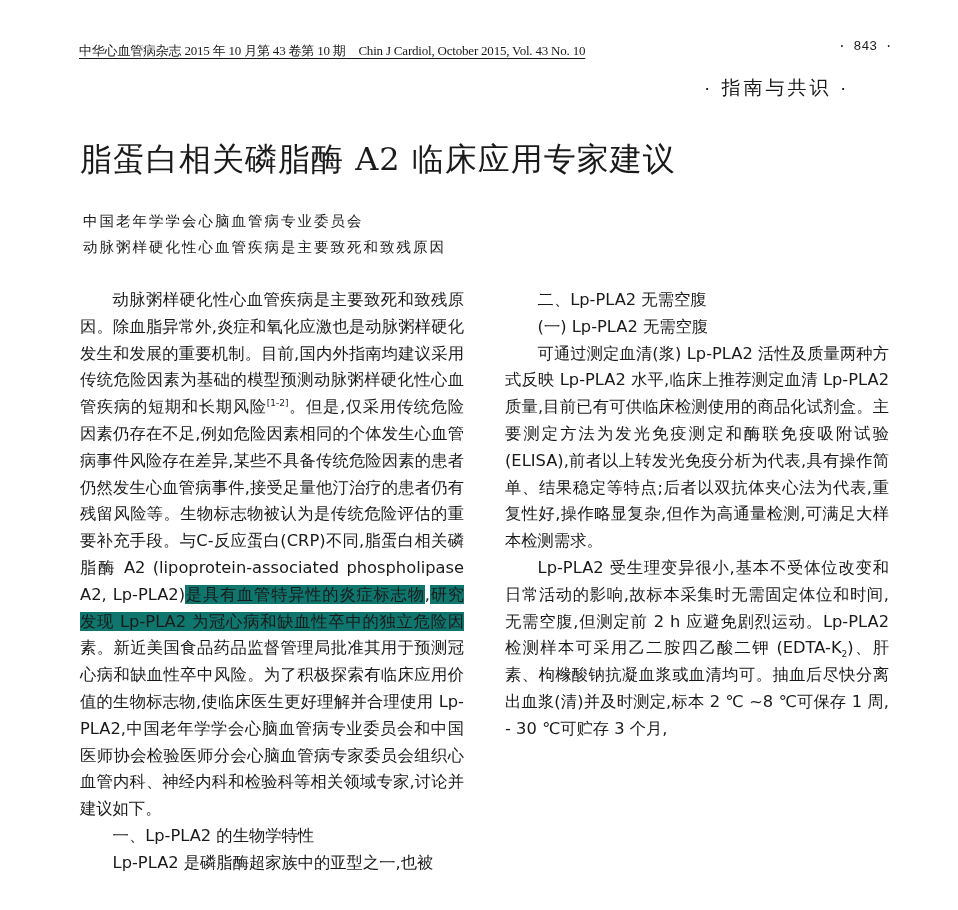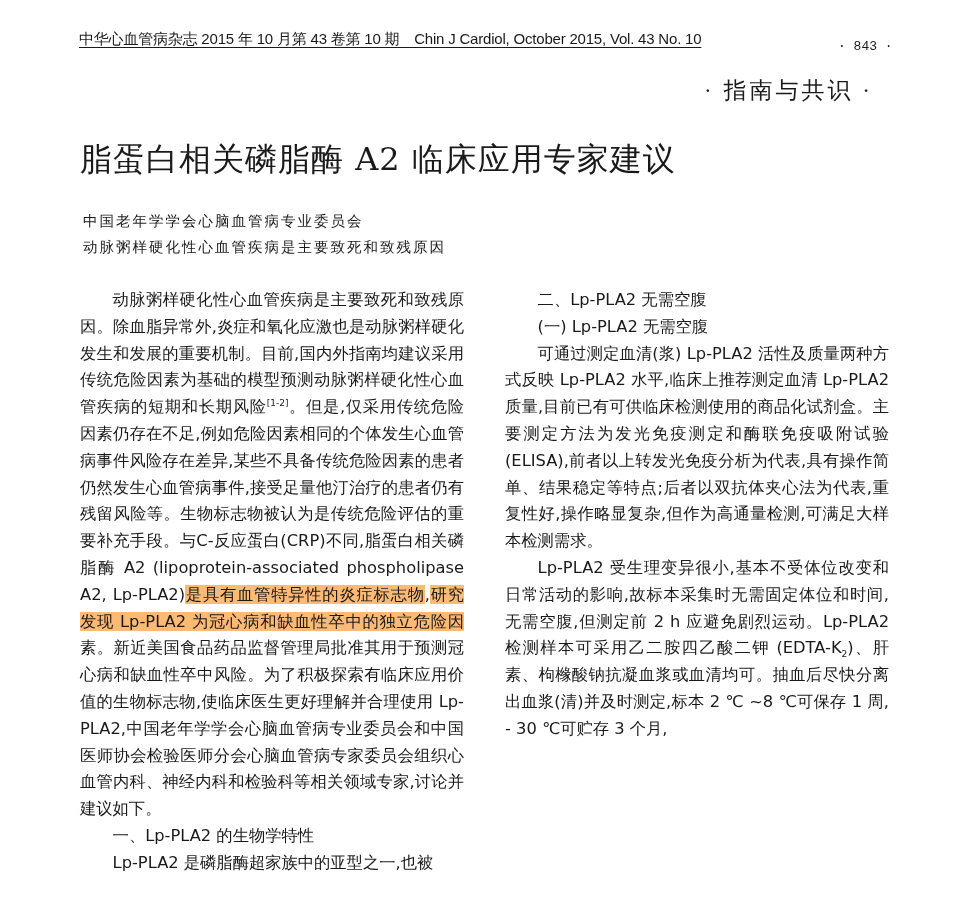--- a/index.html
+++ b/index.html
@@ -2,34 +2,34 @@
 <html><head>
 <meta charset="utf-8">
 <style>
   html, body { margin: 0; padding: 0; background: #ffffff; }
   body {
     width: 958px; height: 910px; position: relative; overflow: hidden;
     font-family: "DejaVu Serif", "Liberation Serif", serif;
     color: #1a1a1a;
   }
   .header-line {
-    position: absolute; left: 79px; top: 30px;
-    font-size: 15px; letter-spacing: -0.2px;
-    font-family: Liberation Sans, sans-serif;
+    position: absolute; left: 79px; top: 42px;
+    font-size: 13px; letter-spacing: -0.2px;
+    font-family: Liberation Serif, serif;
     text-decoration: underline; text-underline-offset: 3px;
     white-space: nowrap;
   }
   .page-num {
     position: absolute; left: 838px; top: 30px; font-size: 13px;
     font-family: Liberation Mono, monospace;
     margin-top: 9px;
   }
   .section-tag {
-    position: absolute; left: 704px; top: 75px; font-size: 23px;
-    letter-spacing: 3px; font-family: Liberation Serif, serif;
+    position: absolute; left: 704px; top: 75px; font-size: 19px;
+    letter-spacing: 3px; font-family: Liberation Sans, sans-serif;
   }
   .title {
     position: absolute; left: 80px; top: 138px; font-size: 32px;
     letter-spacing: 1px; font-family: "DejaVu Serif", serif; font-weight: normal;
     white-space: nowrap; margin: 0;
   }
   .authors {
     position: absolute; left: 83px; top: 208px; font-size: 14.5px; line-height: 26px;
     letter-spacing: 2px; font-family: "DejaVu Sans", sans-serif;
   }
@@ -39,21 +39,21 @@
     font-family: "DejaVu Sans", sans-serif;
     text-align: justify;
   }
   .col.left { left: 80px; }
   .col.right { left: 505px; }
   .col p { margin: 0; }
   .indent { text-indent: 2em; }
   .sub-head { padding-left: 2em; }
   sup { font-size: 9px; vertical-align: super; line-height: 0; }
   sub { font-size: 9px; line-height: 0; }
-  .hl { background: #fdba74; }
+  .hl { background: #0f766e; }
 </style>
 </head>
 <body>
 
 <div class="header-line">中华心血管病杂志 2015 年 10 月第 43 卷第 10 期　Chin J Cardiol, October 2015, Vol. 43 No. 10</div>
 <div class="page-num">· 843 ·</div>
 <div class="section-tag">· 指南与共识 ·</div>
 
 <h1 class="title">脂蛋白相关磷脂酶 A2 临床应用专家建议</h1>
 

